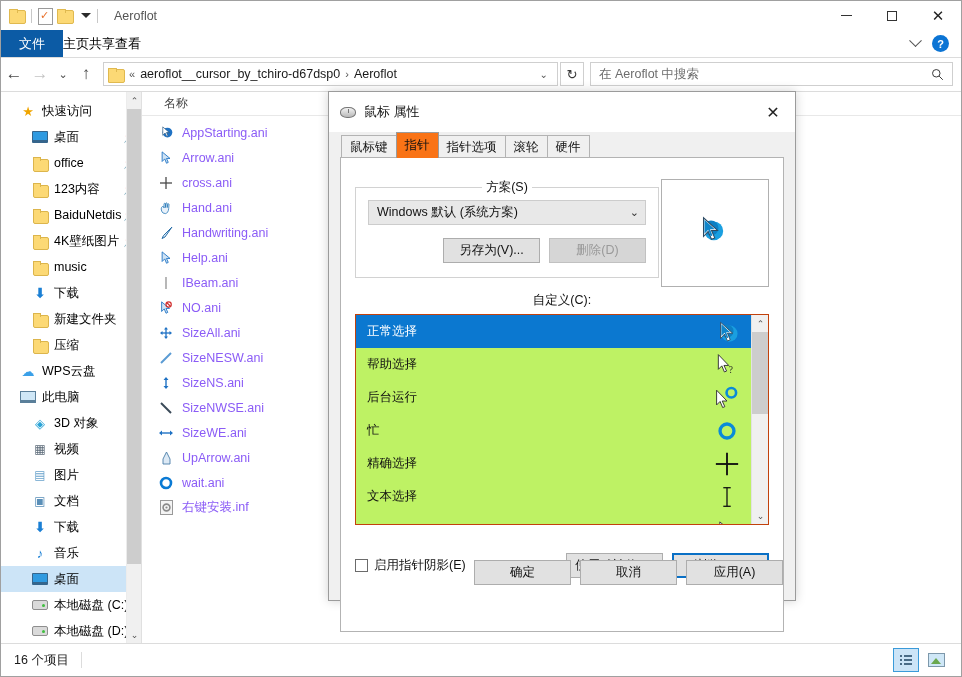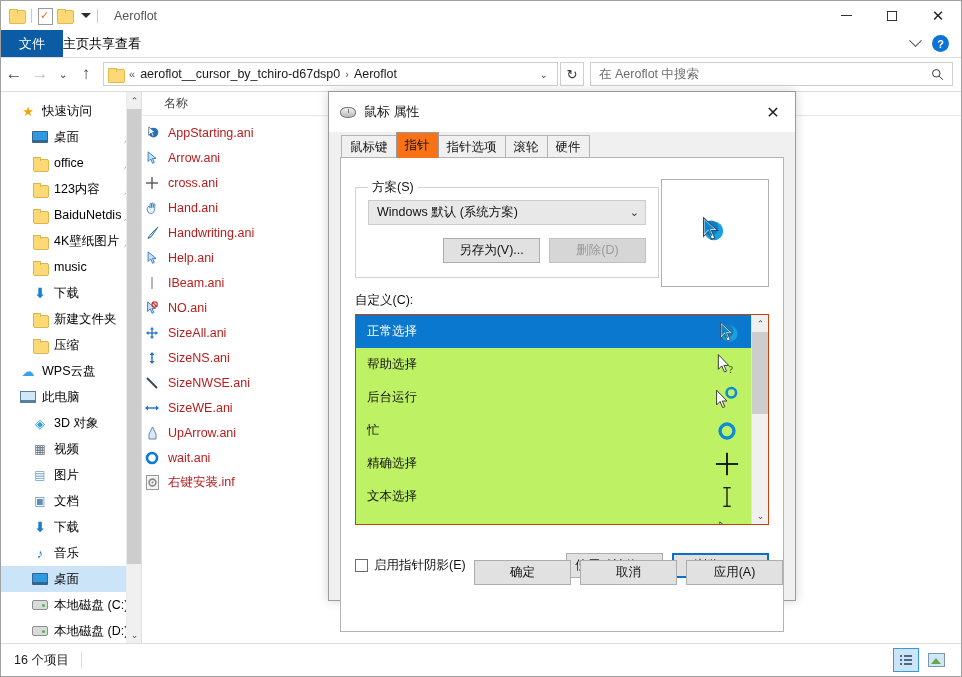--- a/index.html
+++ b/index.html
@@ -217,22 +217,22 @@
     flex: 1; position: relative; background: #fff; overflow: hidden;
   }
   .col-header {
     height: 24px; display: flex; align-items: center;
     font-size: 12px; color: #444; padding-left: 22px;
     border-bottom: 1px solid #e8e8e8;
   }
   .col-sort { margin-left: 200px; font-size: 9px; color: #777; }
   .file-list { padding-top: 4px; }
   .file-row {
-    height: 25px; display: flex; align-items: center; 
-    font-size: 12.5px; color: #b91c1c;
+    height: 25px; display: flex; align-items: center; padding-left: 14px;
+    font-size: 12.5px; color: #8b5cf6;
   }
   .file-ico {
     width: 20px; height: 18px; flex: 0 0 20px; margin-right: 6px;
     display: flex; align-items: center; justify-content: center;
     font-size: 13px; color: #1f72c4;
   }
 
   
   .statusbar {
     position: absolute; left: 0; top: 642px; width: 960px; height: 33px;
@@ -259,20 +259,21 @@
     content: ""; position: absolute; left: 2px; bottom: 2px;
     border-left: 5px solid transparent; border-right: 5px solid transparent;
     border-bottom: 6px solid #6aa84f;
   }
 
   
   .dialog {
     position: absolute; left: 327px; top: 90px; width: 468px; height: 510px;
     background: #f0f0f0; border: 1px solid #9b9b9b;
     box-shadow: 0 0 10px rgba(0,0,0,0.18);
+    text-align: center;
   }
   .dlg-title {
     height: 40px; display: flex; align-items: center; padding-left: 11px;
     background: #fff;
   }
   .dlg-mouse-ico {
     width: 16px; height: 11px; border-radius: 7px/5px;
     background: linear-gradient(#f2f2f2,#b9b9b9); border: 1px solid #777;
     margin-right: 8px; position: relative;
   }
@@ -642,20 +643,28 @@
         </div>
         <div class="file-row">
           <span class="file-ico">
             <svg width="14" height="14" viewBox="0 0 14 14">
                 <path d="M7 1 L9 3.5 L5 3.5 Z M7 13 L9 10.5 L5 10.5 Z M1 7 L3.5 5 L3.5 9 Z M13 7 L10.5 5 L10.5 9 Z" fill="#1f72c4"></path>
                 <line x1="7" y1="3" x2="7" y2="11" stroke="#1f72c4" stroke-width="1.3"></line>
                 <line x1="3" y1="7" x2="11" y2="7" stroke="#1f72c4" stroke-width="1.3"></line>
               </svg>
           </span>
           <span>SizeAll.ani</span>
+        </div>
+        <div class="file-row">
+          <span class="file-ico">
+            <svg width="14" height="14" viewBox="0 0 14 14">
+                <line x1="2" y1="12" x2="12" y2="2" stroke="#5a9bd4" stroke-width="2"></line>
+              </svg>
+          </span>
+          <span>SizeNESW.ani</span>
         </div>
         <div class="file-row">
           <span class="file-ico">
             <svg width="10" height="14" viewBox="0 0 10 14">
                 <path d="M5 1 L7.5 4 L2.5 4 Z M5 13 L7.5 10 L2.5 10 Z" fill="#1f72c4"></path>
                 <line x1="5" y1="3.5" x2="5" y2="10.5" stroke="#1f72c4" stroke-width="1.4"></line>
               </svg>
           </span>
           <span>SizeNS.ani</span>
         </div>

